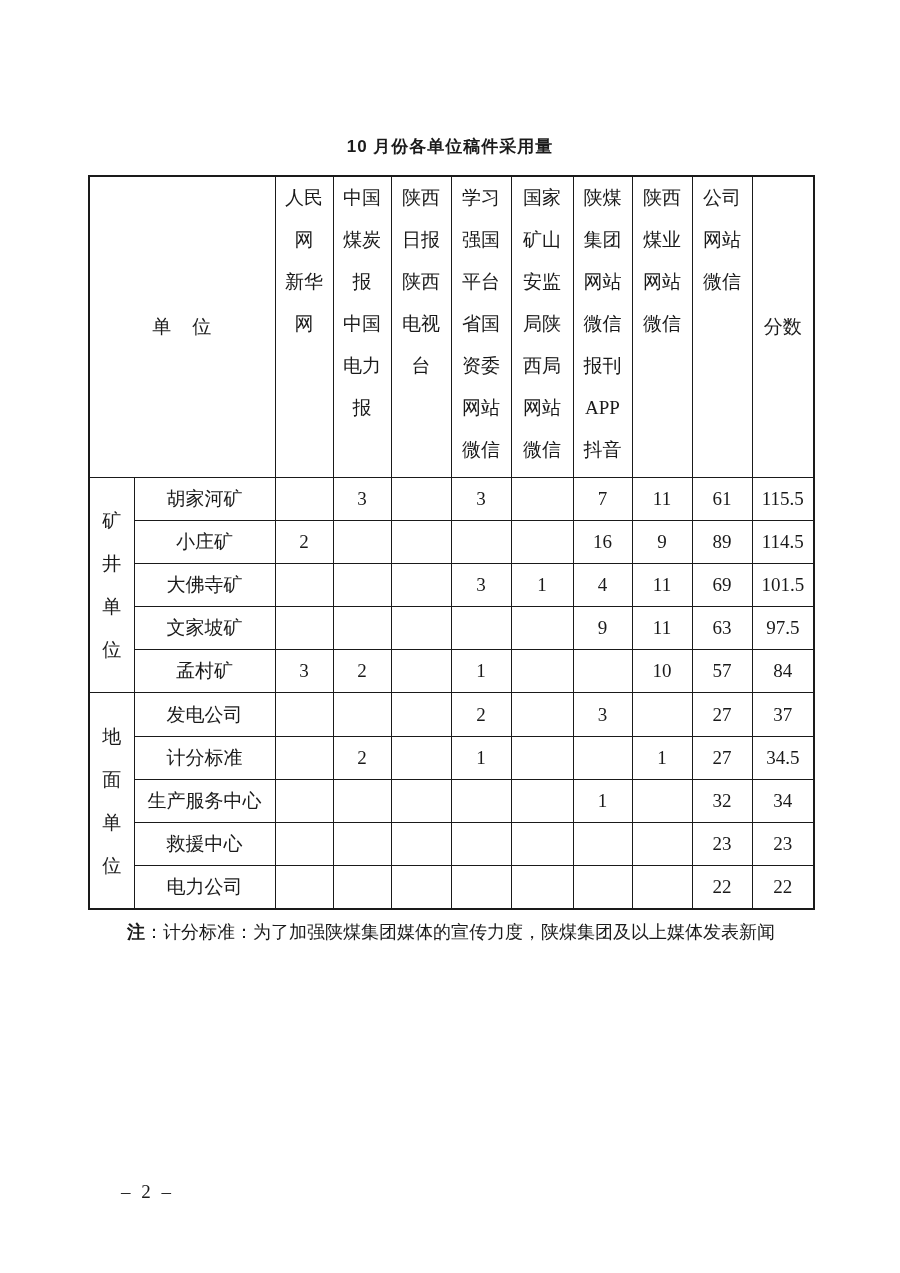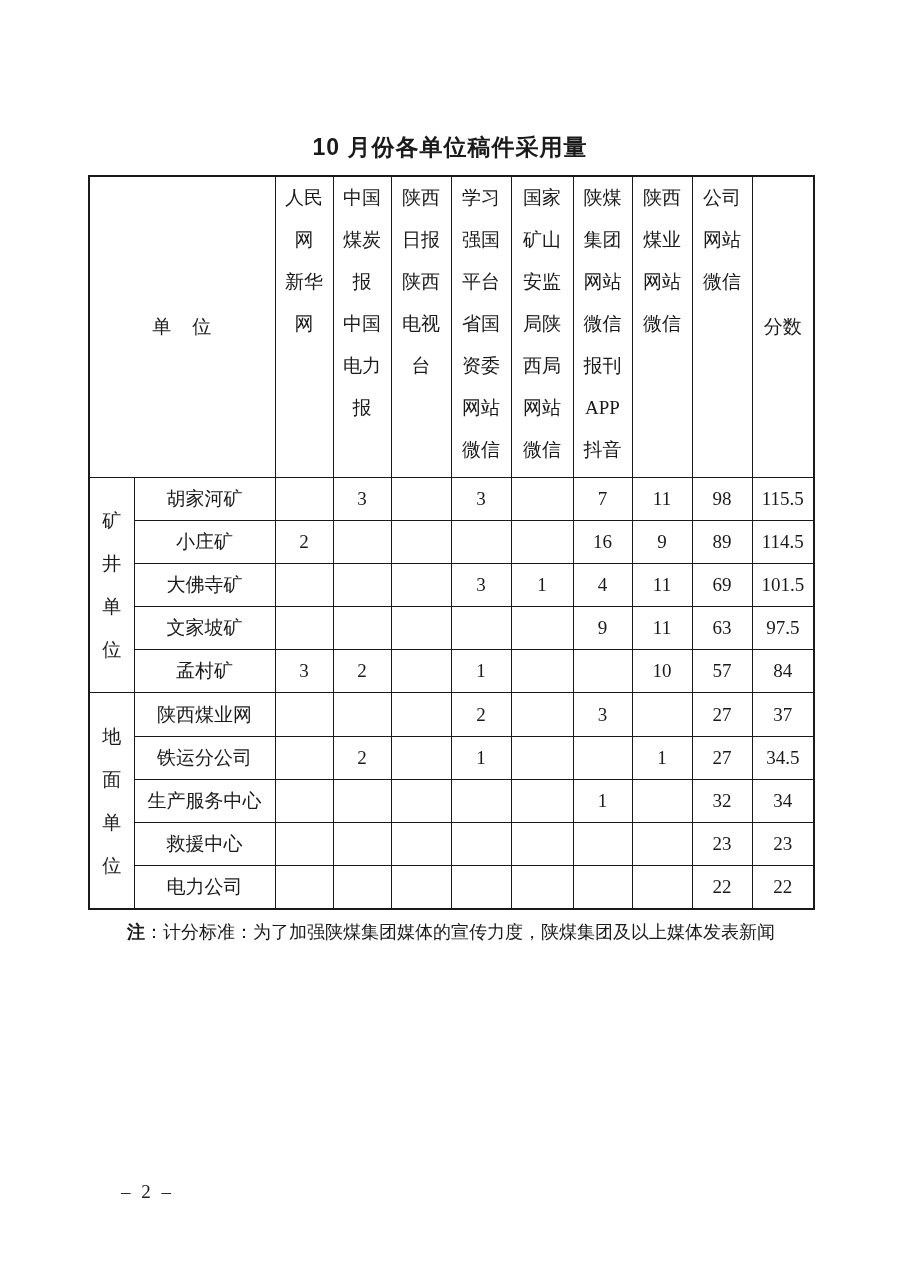--- a/index.html
+++ b/index.html
@@ -13,21 +13,21 @@
     color: #1a1a1a;
   }
   .title {
     position: absolute;
     top: 133px;
     left: 0;
     width: 100%;
     margin: 0;
     text-align: center;
     font-family: "Liberation Sans", "DejaVu Sans", sans-serif;
-    font-size: 23px;
+    font-size: 17px;
     font-weight: bold;
     letter-spacing: 1px;
     line-height: 28px;
   }
   table.report-table {
     position: absolute;
     left: 88px;
     top: 175px;
     width: 725px;
     border-collapse: collapse;
@@ -175,21 +175,21 @@
             <div>位</div>
           </td>
           <td class="unit-cell">胡家河矿</td>
           <td class="num-cell"></td>
           <td class="num-cell">3</td>
           <td class="num-cell"></td>
           <td class="num-cell">3</td>
           <td class="num-cell"></td>
           <td class="num-cell">7</td>
           <td class="num-cell">11</td>
-          <td class="num-cell">98</td>
+          <td class="num-cell">61</td>
           <td class="num-cell score-cell">115.5</td>
         </tr>
         <tr>
           <td class="unit-cell">小庄矿</td>
           <td class="num-cell">2</td>
           <td class="num-cell"></td>
           <td class="num-cell"></td>
           <td class="num-cell"></td>
           <td class="num-cell"></td>
           <td class="num-cell">16</td>
@@ -233,33 +233,33 @@
           <td class="num-cell">57</td>
           <td class="num-cell score-cell">84</td>
         </tr>
         <tr>
           <td class="group-cell" rowspan="5">
             <div>地</div>
             <div>面</div>
             <div>单</div>
             <div>位</div>
           </td>
-          <td class="unit-cell">陕西煤业网</td>
+          <td class="unit-cell">发电公司</td>
           <td class="num-cell"></td>
           <td class="num-cell"></td>
           <td class="num-cell"></td>
           <td class="num-cell">2</td>
           <td class="num-cell"></td>
           <td class="num-cell">3</td>
           <td class="num-cell"></td>
           <td class="num-cell">27</td>
           <td class="num-cell score-cell">37</td>
         </tr>
         <tr>
-          <td class="unit-cell">铁运分公司</td>
+          <td class="unit-cell">计分标准</td>
           <td class="num-cell"></td>
           <td class="num-cell">2</td>
           <td class="num-cell"></td>
           <td class="num-cell">1</td>
           <td class="num-cell"></td>
           <td class="num-cell"></td>
           <td class="num-cell">1</td>
           <td class="num-cell">27</td>
           <td class="num-cell score-cell">34.5</td>
         </tr>

